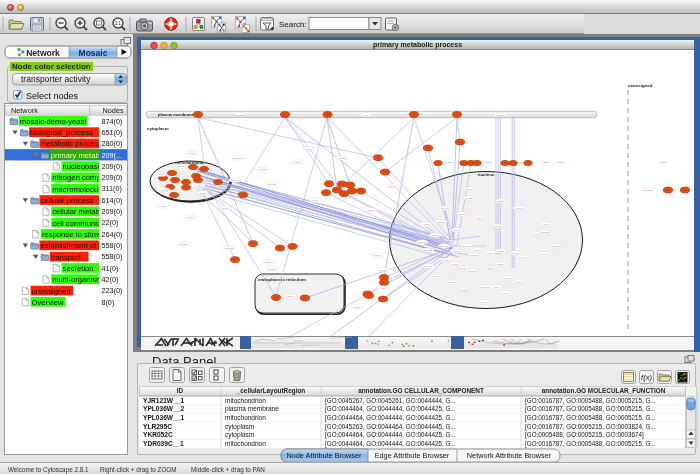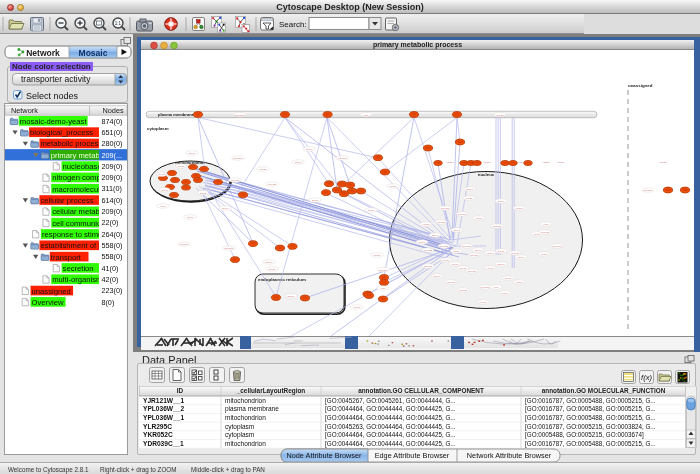--- a/index.html
+++ b/index.html
@@ -13,21 +13,20 @@
 #statusbar{left:0;top:462px;width:700px;height:12px;background:linear-gradient(#f2f2f2,#d9d9d9);border-top:1px solid #aaa;z-index:30}
 #statusbar span{position:absolute;top:3px;font-size:6.3px;color:#333}
 .winband{background:linear-gradient(#f2f2f2,#cfcfcf 55%,#b3b3b3);border-bottom:1px solid #8a8a8a}
 .blue{background:#38629f}
 text{font-family:"Liberation Sans",sans-serif}
 </style></head><body>
 <div id="titlebar" class="abs">
 <div class="tl" style="left:6.5px;background:radial-gradient(circle at 35% 30%,#f8b0a8,#dd4f44 60%,#b03026);border:0.5px solid #9a2b22"></div>
 <div class="tl" style="left:16.5px;background:radial-gradient(circle at 35% 30%,#fce4a8,#e8af3e 60%,#c08a20);border:0.5px solid #a87d1e"></div>
 <div class="tl" style="left:26.5px;background:radial-gradient(circle at 35% 30%,#d8f0a8,#8bc43e 60%,#619b22)border:0.5px solid #5d8f1e"></div>
-<div id="titletext">Cytoscape Desktop (New Session)</div>
 </div>
 <div id="toolbar" class="abs">
     <svg width="700" height="20" viewBox="0 0 700 20" style="position:absolute;left:0;top:0">
       <line x1="3" y1="3" x2="3" y2="17" stroke="#aaa" stroke-width="1"></line>
       <line x1="50" y1="3" x2="50" y2="17" stroke="#aaa" stroke-width="1"></line>
       <line x1="130" y1="3" x2="130" y2="17" stroke="#aaa" stroke-width="1"></line>
       <line x1="186" y1="3" x2="186" y2="17" stroke="#aaa" stroke-width="1"></line>
       <line x1="256" y1="3" x2="256" y2="17" stroke="#aaa" stroke-width="1"></line>
       <g transform="translate(8,3)">
         <path d="M1 12 L1 4 Q1 3 2 3 L5 3 L6.5 4.5 L13 4.5 Q14 4.5 14 5.5 L14 12 Z" fill="#c9c98f" stroke="#6b6b42" stroke-width="0.8"></path>
@@ -154,21 +153,21 @@
         <circle cx="1.8" cy="1.5" r="1.4" fill="#3aaa3a"></circle>
         <circle cx="6" cy="4" r="1.4" fill="#3aaa3a"></circle>
         <circle cx="2.2" cy="7" r="1.4" fill="#55bb55"></circle>
         <path d="M1.8 1.5 L6 4 L2.2 7" stroke="#2a7a2a" stroke-width="0.6" fill="none"></path>
       </g>
 <text x="43" y="10.5" font-size="8.5" font-weight="bold" fill="#222" text-anchor="middle">Network</text>
 <text x="93" y="10.5" font-size="8.5" font-weight="bold" fill="#10306a" text-anchor="middle">Mosaic</text>
 <path d="M121.5 4 L127 7 L121.5 10 Z" fill="#111"></path>
 </svg>
     <div style="position:absolute;left:7px;top:32px;width:121px;height:37px;border:1px solid #b0b0b0;border-radius:3px"></div>
-    <div style="position:absolute;left:10px;top:27.5px;background:#8b5cf6;padding:0 2px;font-size:8px;font-weight:bold;color:#222">Node color selection</div>
+    <div style="position:absolute;left:10px;top:27.5px;background:#84cc16;padding:0 2px;font-size:8px;font-weight:bold;color:#222">Node color selection</div>
     <svg width="119" height="13" style="position:absolute;left:12px;top:39px">
 <defs>
         <linearGradient id="cbg" x1="0" y1="0" x2="0" y2="1">
           <stop offset="0" stop-color="#ffffff"></stop>
           <stop offset="1" stop-color="#d2d2d2"></stop>
         </linearGradient>
 <linearGradient id="cbb" x1="0" y1="0" x2="0" y2="1">
           <stop offset="0" stop-color="#cfe2f7"></stop>
           <stop offset="0.5" stop-color="#7aace4"></stop>
           <stop offset="1" stop-color="#a5c8ef"></stop>
@@ -804,21 +803,21 @@
     <ellipse cx="356" cy="176" rx="6.0" ry="2.2" fill="#fff" stroke="#e6d6d6" stroke-width="0.5"></ellipse>
     <text x="356" y="177" font-size="2.4" fill="#c87a7a" text-anchor="middle">Cox12p</text>
     <ellipse cx="338" cy="168" rx="6.0" ry="2.2" fill="#fff" stroke="#e6d6d6" stroke-width="0.5"></ellipse>
     <text x="338" y="169" font-size="2.4" fill="#c87a7a" text-anchor="middle">Cor1p</text>
     <ellipse cx="316" cy="180" rx="6.0" ry="2.2" fill="#fff" stroke="#e6d6d6" stroke-width="0.5"></ellipse>
     <text x="316" y="181" font-size="2.4" fill="#c87a7a" text-anchor="middle">Tim9p</text>
     <ellipse cx="300" cy="172" rx="6.0" ry="2.2" fill="#fff" stroke="#e6d6d6" stroke-width="0.5"></ellipse>
     <text x="300" y="173" font-size="2.4" fill="#c87a7a" text-anchor="middle">Mrpl11p</text>
   </svg>
 <div id="datapanel" class="abs">
-    <div style="position:absolute;left:9px;top:2px;font-size:11px;color:#222">Data Panel</div>
+    <div style="position:absolute;left:19px;top:2px;font-size:13px;color:#222">Data Panel</div>
     <svg width="12" height="9" style="position:absolute;left:551px;top:2.5px">
       <rect x="1" y="2" width="6" height="5.5" fill="none" stroke="#777" stroke-width="1"></rect>
       <rect x="4" y="0.5" width="6" height="5.5" fill="#e4e4e4" stroke="#777" stroke-width="1"></rect>
     </svg>
     <div style="position:absolute;left:4px;top:11px;width:559px;height:92px;background:#ebebeb;border:1px solid #b5b5b5;border-radius:2px"></div>
     <svg width="16" height="16" style="position:absolute;left:15.5px;top:15px">
       <rect x="0.5" y="0.5" width="15" height="15" rx="2" fill="#f2f2f2" stroke="#9a9a9a" stroke-width="0.9"></rect>
       <rect x="3" y="4" width="10" height="8" fill="#fff" stroke="#555" stroke-width="0.8"></rect>
       <line x1="3" y1="6.5" x2="13" y2="6.5" stroke="#555" stroke-width="0.6"></line>
       <line x1="3" y1="9" x2="13" y2="9" stroke="#555" stroke-width="0.6"></line>

